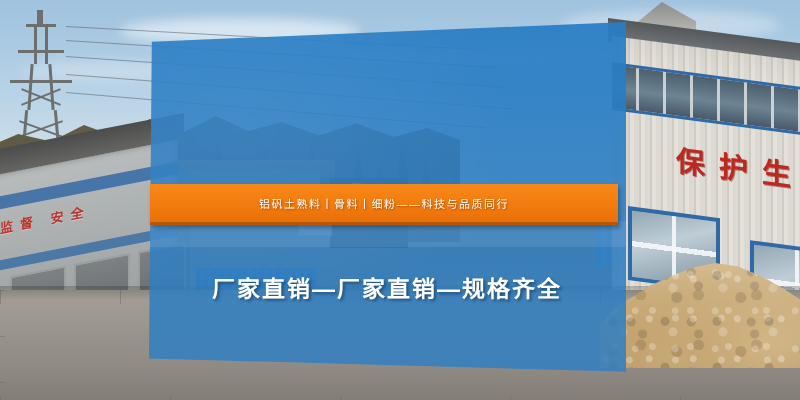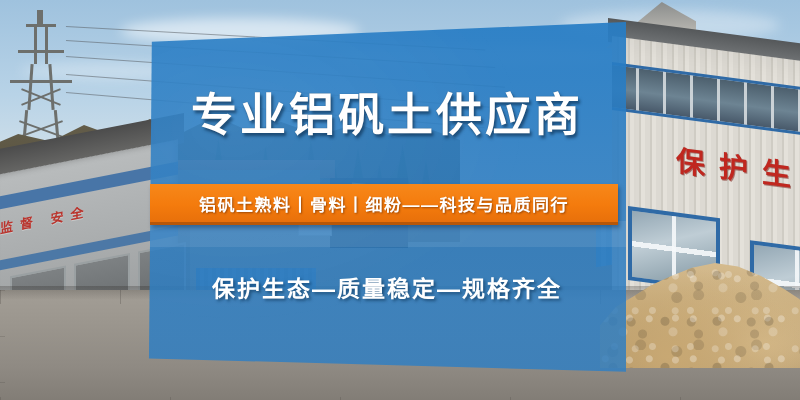--- a/index.html
+++ b/index.html
@@ -350,22 +350,22 @@
     width: 468px; height: 38px;
     background: linear-gradient(180deg,#f7881a 0%, #f47b0d 55%, #e8700a 100%);
     border-bottom: 3px solid #b75708;
     box-shadow: 2px 3px 4px rgba(10,40,70,.38);
     display: flex;
     align-items: center;
     justify-content: center;
   }
   .ribbon span {
     color: #ffffff;
-    font-size: 17px;
-    font-weight: bold;
+    font-size: 11px;
+    font-weight: normal;
     letter-spacing: 1.5px;
     white-space: nowrap;
     text-shadow: 1px 1px 2px rgba(130,58,4,.75);
   }
 
   .tagline {
     position: absolute;
     left: 0; width: 478px;
     text-align: center;
     color: #ffffff;
@@ -494,23 +494,22 @@
   </div>
 
   <div class="slab-wrap">
     <div class="slab"></div>
     <div class="ghost"></div>
     <div class="slab-edge"></div>
   </div>
 
   <div class="content">
 
-    <div class="headline">专业铝矾土供应商</div>
 
     <div class="ribbon">
       <span>铝矾土熟料丨骨料丨细粉——科技与品质同行</span>
     </div>
 
-    <div class="tagline tag1">保护生态—质量稳定—规格齐全</div>
+    <div class="tagline tag1">厂家直销—厂家直销—规格齐全</div>
 
   </div>
 
 </div>
 
 </body></html>

